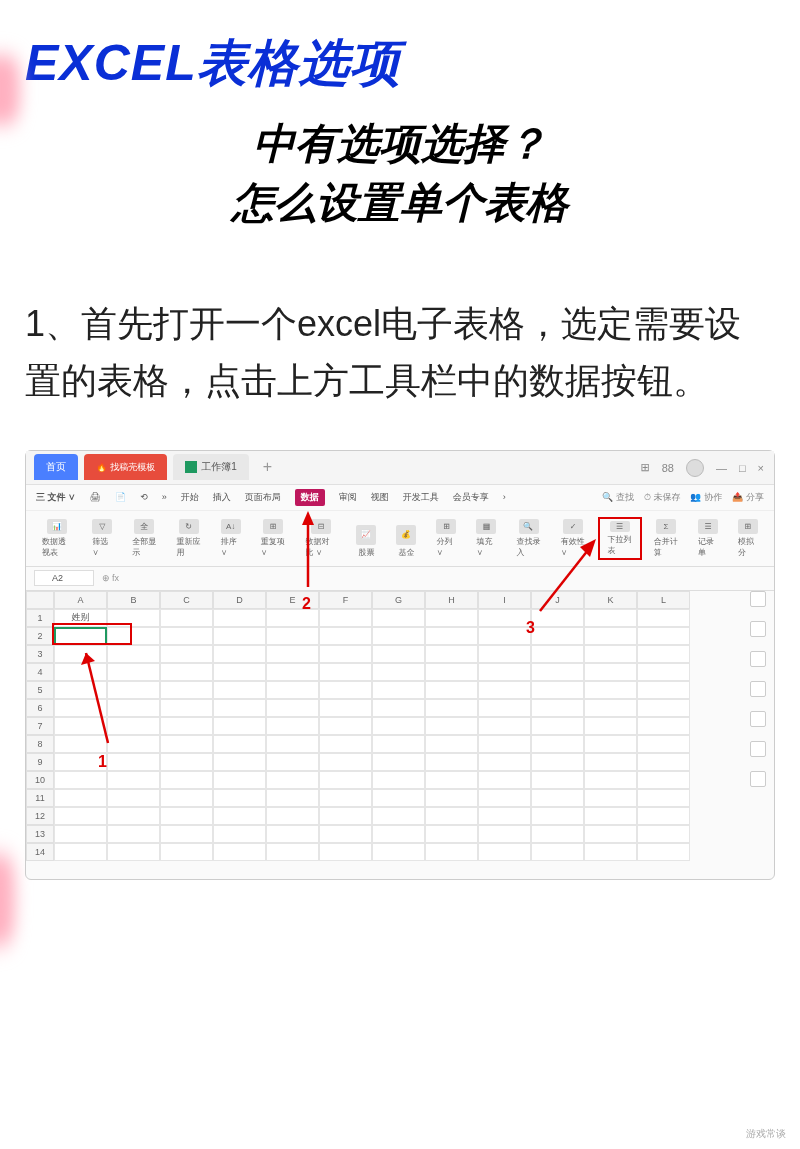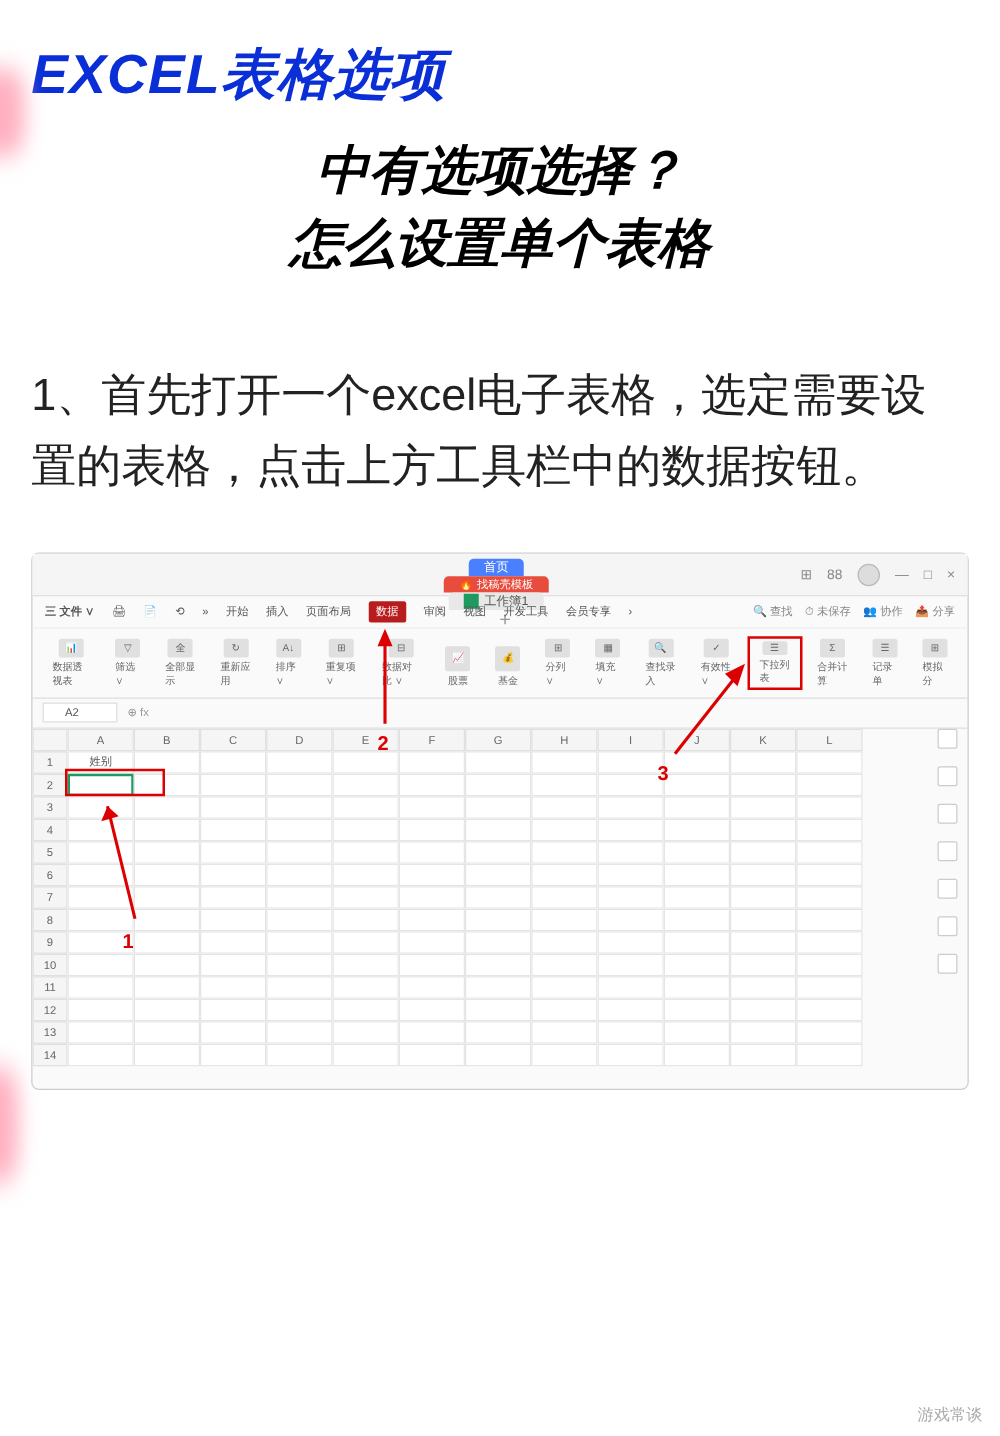--- a/index.html
+++ b/index.html
@@ -8,21 +8,21 @@
   height: 1149px;
   background: #fff;
   font-family: "Microsoft YaHei", Arial, sans-serif;
   position: relative;
   overflow: hidden;
 }
 .page {
   padding: 30px 25px 0 25px;
 }
 .title-main {
-  font-size: 44px;
+  font-size: 50px;
   font-weight: 900;
   font-style: italic;
   color: #0a2fd6;
   letter-spacing: 1px;
 }
 .title-sub {
   font-size: 42px;
   font-weight: 900;
   font-style: italic;
   color: #000;
@@ -47,21 +47,20 @@
   position: relative;
   height: 430px;
 }
 .app-tabs {
   height: 34px;
   display: flex;
   align-items: center;
   padding: 4px 8px;
   background: #f5f5f5;
   border-bottom: 1px solid #e0e0e0;
-  flex-direction: column;
 }
 .app-tab {
   height: 26px;
   display: flex;
   align-items: center;
   padding: 0 12px;
   border-radius: 4px 4px 0 0;
   margin-right: 6px;
 }
 .app-tab.active { background: #4a7fff; color: #fff; }
@@ -76,21 +75,21 @@
   height: 26px;
   display: flex;
   align-items: center;
   padding: 0 10px;
   gap: 14px;
   font-size: 9px;
   color: #555;
   border-bottom: 1px solid #eee;
 }
 .menu-row .file-btn { display: flex; align-items: center; gap: 4px; font-weight: bold; }
-.menu-row .active-tab { background: #b91c1c; color: #fff; padding: 2px 6px; border-radius: 2px; }
+.menu-row .active-tab { background: #be185d; color: #fff; padding: 2px 6px; border-radius: 2px; font-weight: bold; }
 .menu-right { margin-left: auto; display: flex; gap: 10px; color: #888; }
 .toolbar {
   display: flex;
   padding: 6px 8px;
   gap: 4px;
   border-bottom: 1px solid #ddd;
   height: 56px;
 }
 .tool-item {
   display: flex;
@@ -143,21 +142,21 @@
   right: 4px;
   top: 140px;
   width: 24px;
   display: flex;
   flex-direction: column;
   gap: 14px;
   align-items: center;
 }
 .side-panel div { width: 16px; height: 16px; border: 1px solid #ccc; border-radius: 2px; background:#fff;}
 .decor-pink { position: absolute; width: 40px; height: 120px; background: radial-gradient(circle, #ffb0c0 40%, transparent 70%); border-radius: 50%; filter: blur(8px); }
-.watermark { position: absolute; bottom: 8px; right: 14px; font-size: 13px; color: #aaa; }
+.watermark { position: absolute; bottom: 8px; right: 14px; font-size: 10px; color: #aaa; }
 </style>
 </head>
 <body>
 
 <div class="decor-pink" style="left:-20px;top:30px;"></div>
 <div class="decor-pink" style="left:-25px;top:820px;height:160px;"></div>
 
 <div class="page">
   <div class="title-main">EXCEL表格选项</div>
   <div class="title-sub">

